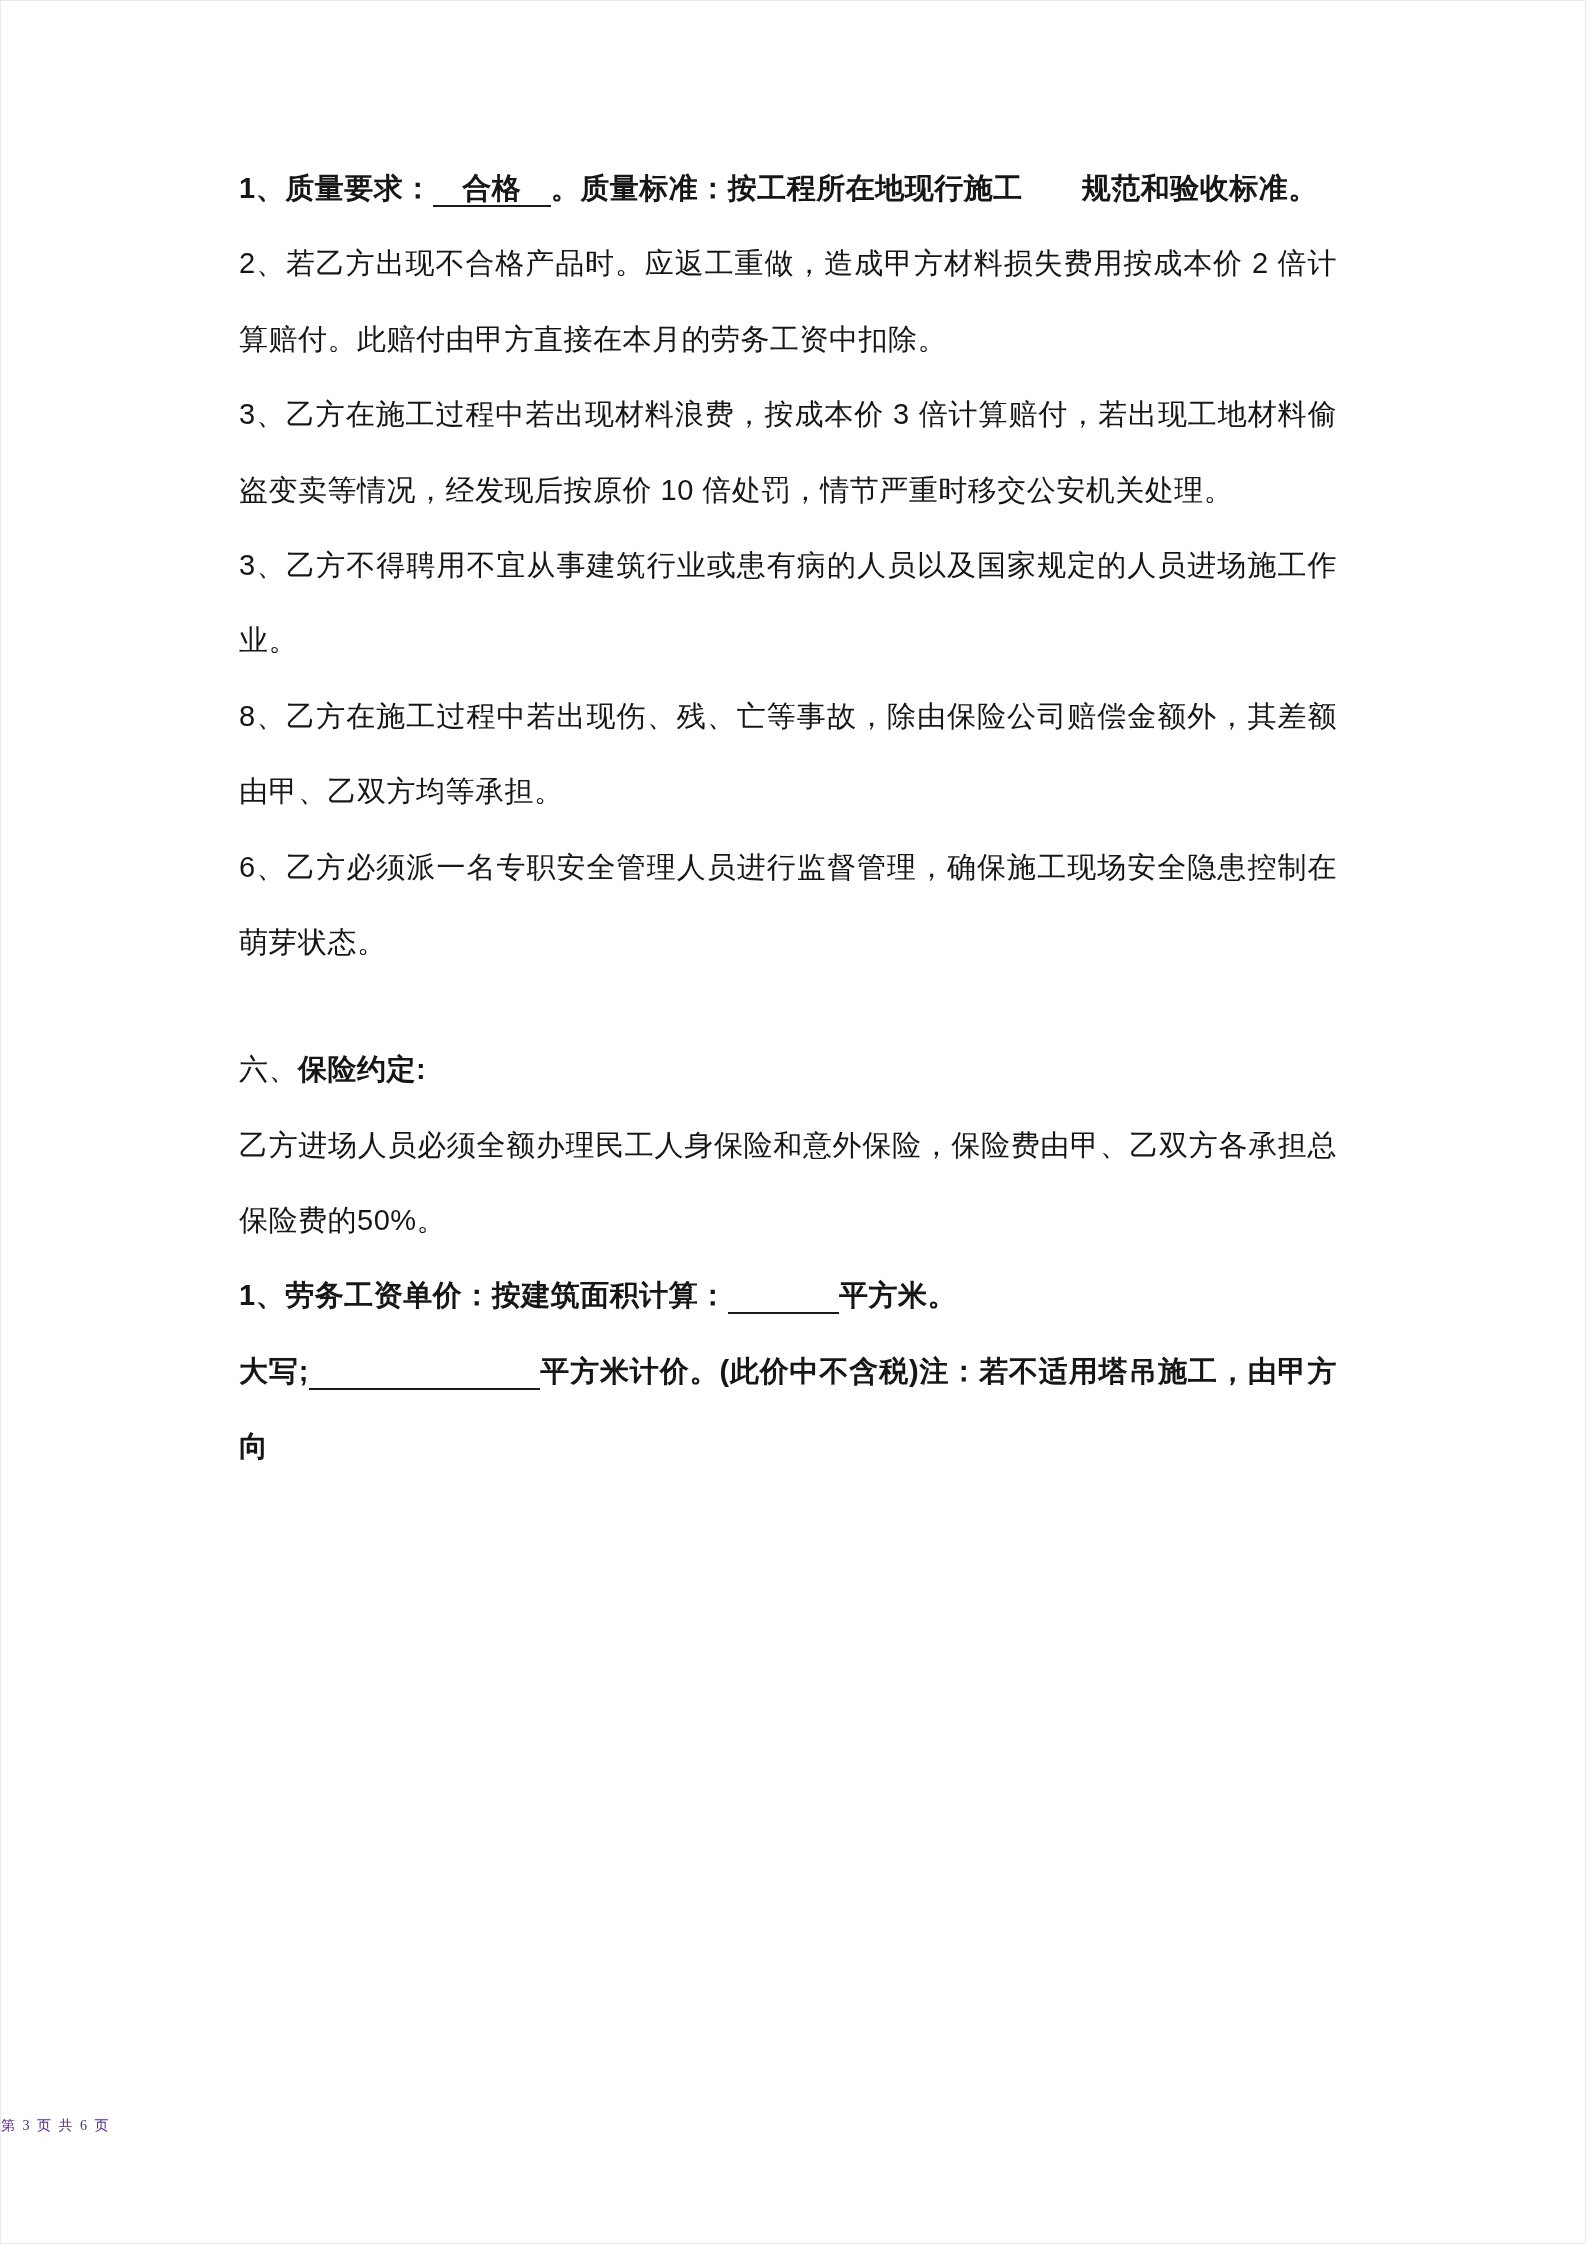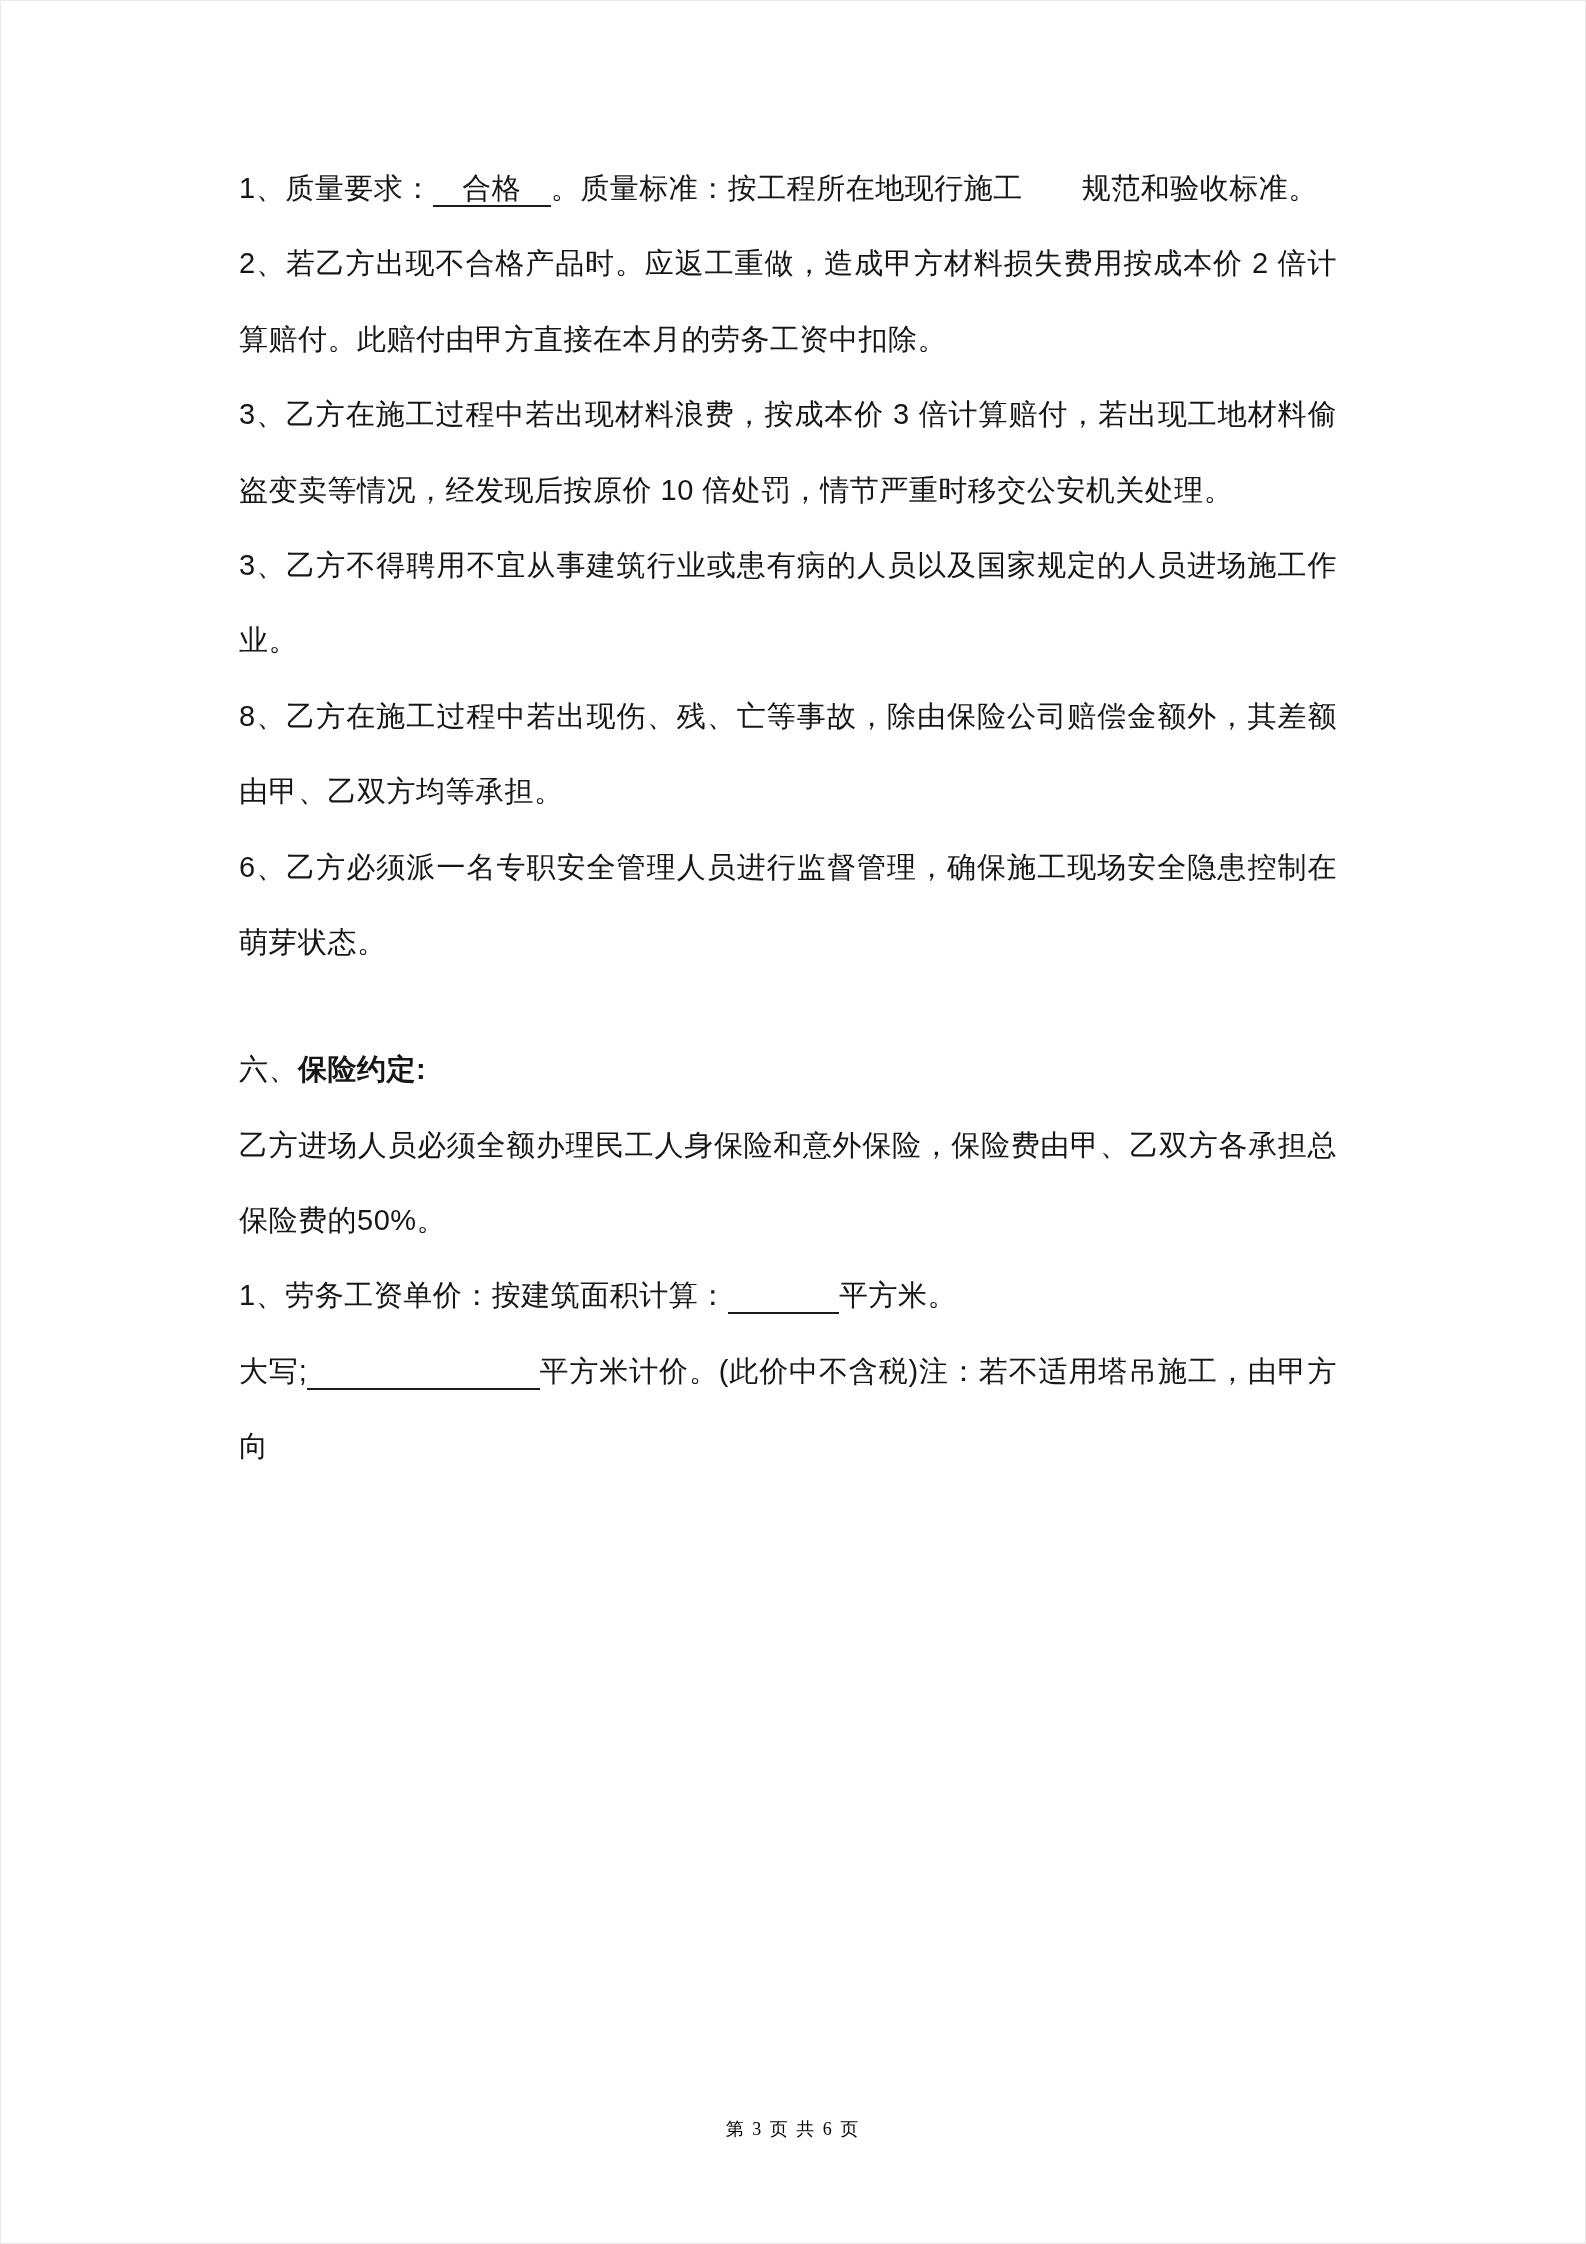--- a/index.html
+++ b/index.html
@@ -26,43 +26,43 @@
     top: 150px;
   }
   .block {
     font-size: 29px;
     line-height: 2.6;
     text-align: justify;
     letter-spacing: 0.5px;
     margin: 0;
   }
   .block.bold {
-    font-weight: 400;
+    font-weight: 700;
   }
   .block.heading {
     margin-top: 52px;
   }
   .seg-bold {
     font-weight: 700;
   }
   .u {
     border-bottom: 2px solid #1c1c1c;
     padding-bottom: 1px;
     white-space: pre;
   }
   .footer {
     position: absolute;
     left: 0;
     right: 0;
     top: 2116px;
-    text-align: center;
+    text-align: left;
     font-family: "Liberation Serif", "DejaVu Serif", serif;
-    font-size: 18px;
+    font-size: 14px;
     letter-spacing: 2px;
-    color: #000000;
+    color: #4c1d95;
   }
 </style>
 </head>
 <body>
 
 <div class="page">
   <div class="content">
       <div class="block bold"><span>1、质量要求：</span><span class="u">　合格　</span><span>。质量标准：按工程所在地现行施工　　规范和验收标准。</span></div>
       <div class="block"><span>2、若乙方出现不合格产品时。应返工重做，造成甲方材料损失费用按成本价 2 倍计算赔付。此赔付由甲方直接在本月的劳务工资中扣除。</span></div>
       <div class="block"><span>3、乙方在施工过程中若出现材料浪费，按成本价 3 倍计算赔付，若出现工地材料偷盗变卖等情况，经发现后按原价 10 倍处罚，情节严重时移交公安机关处理。</span></div>

